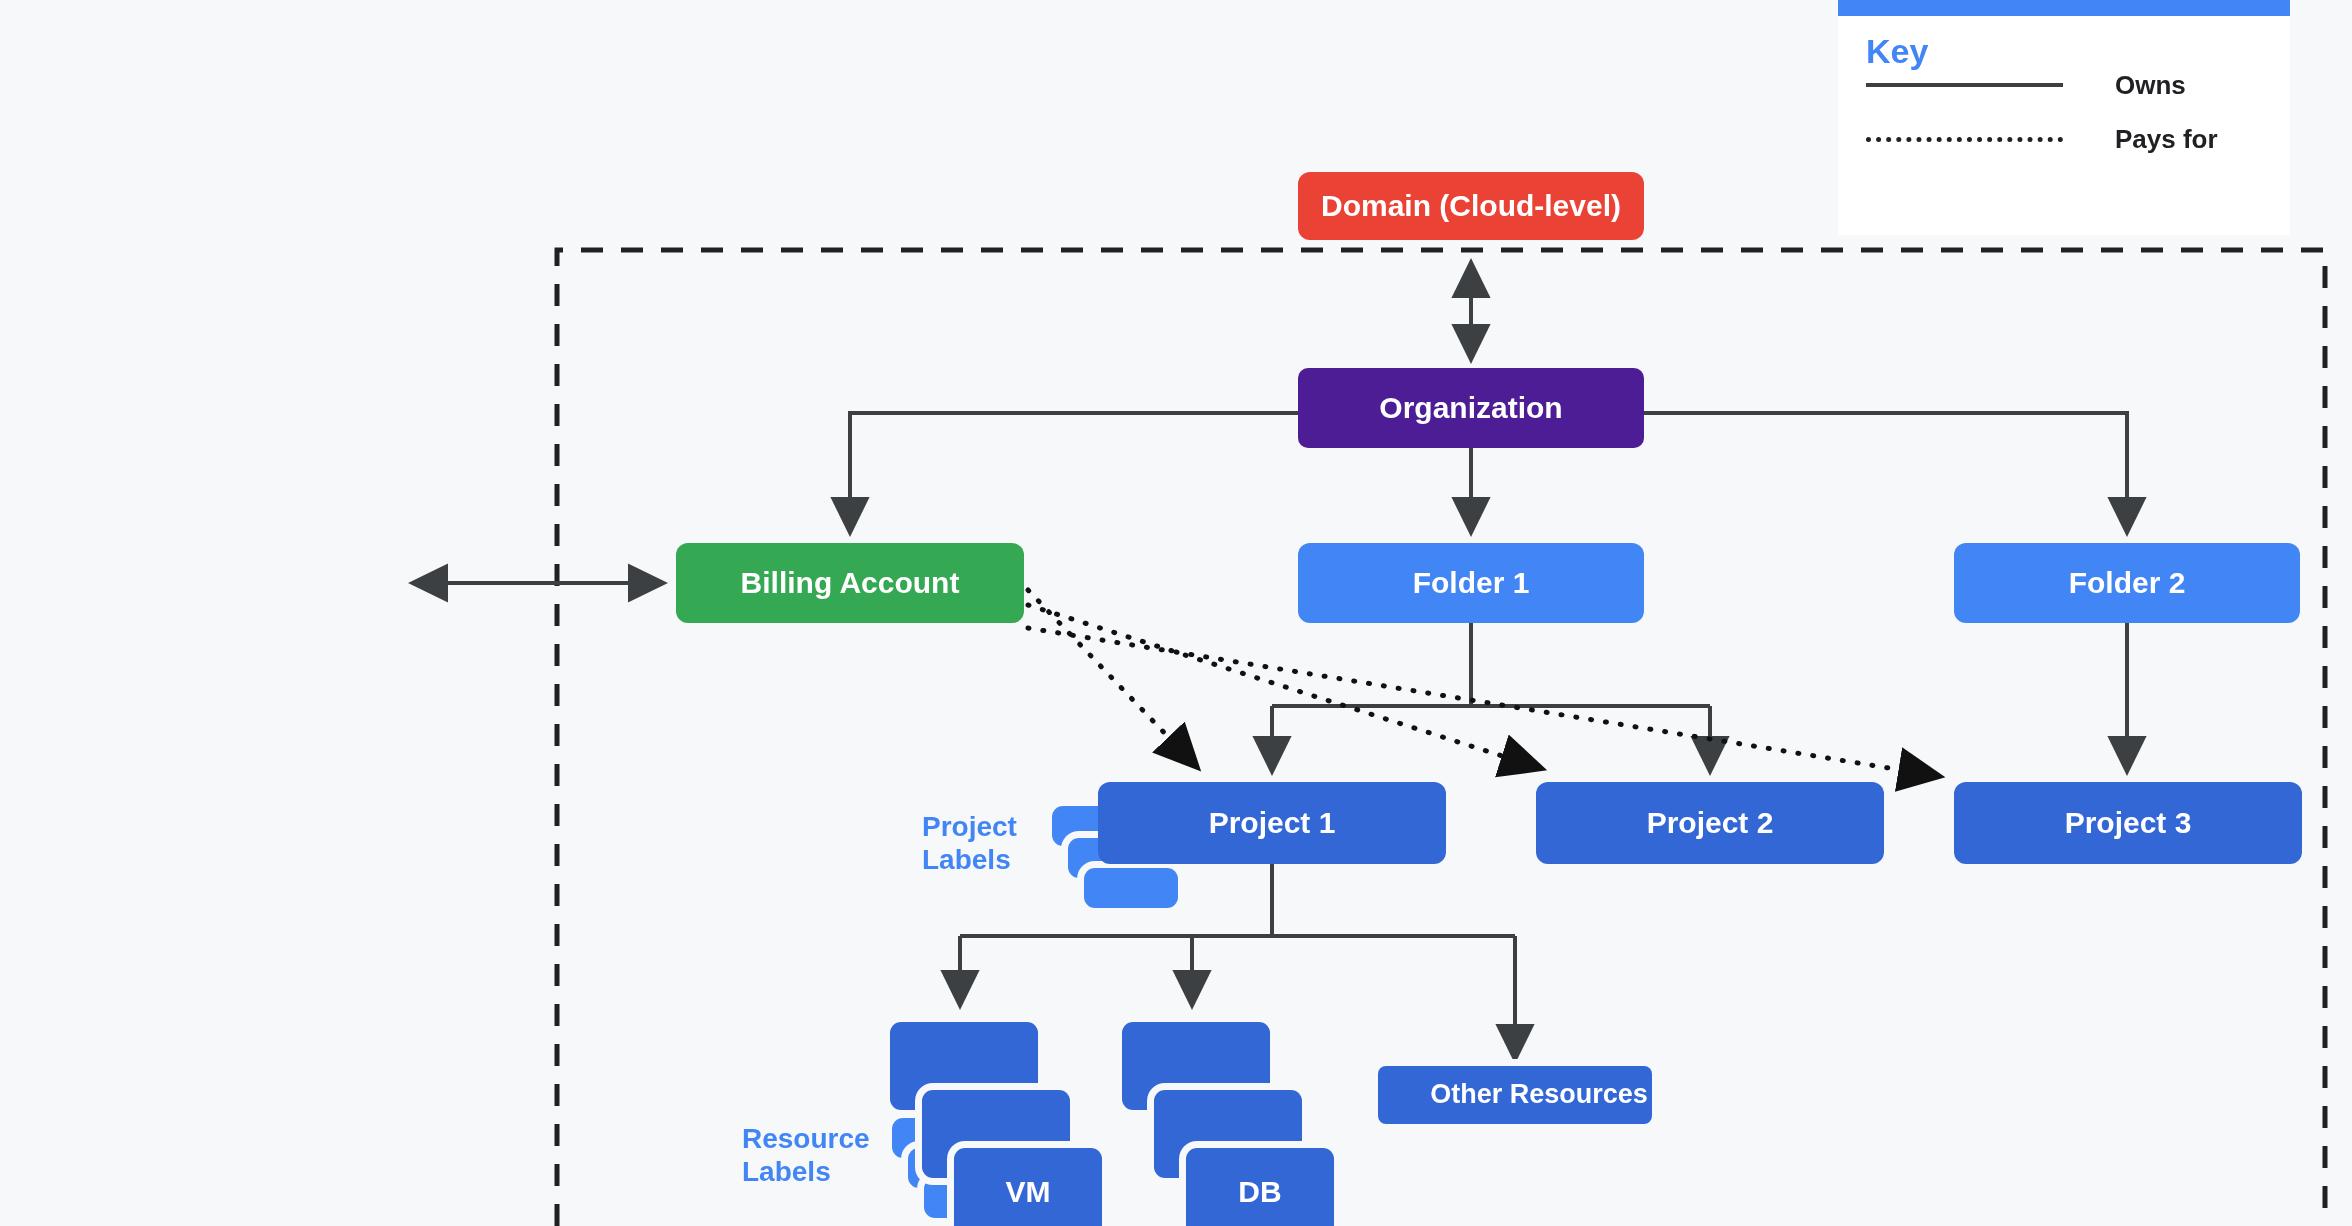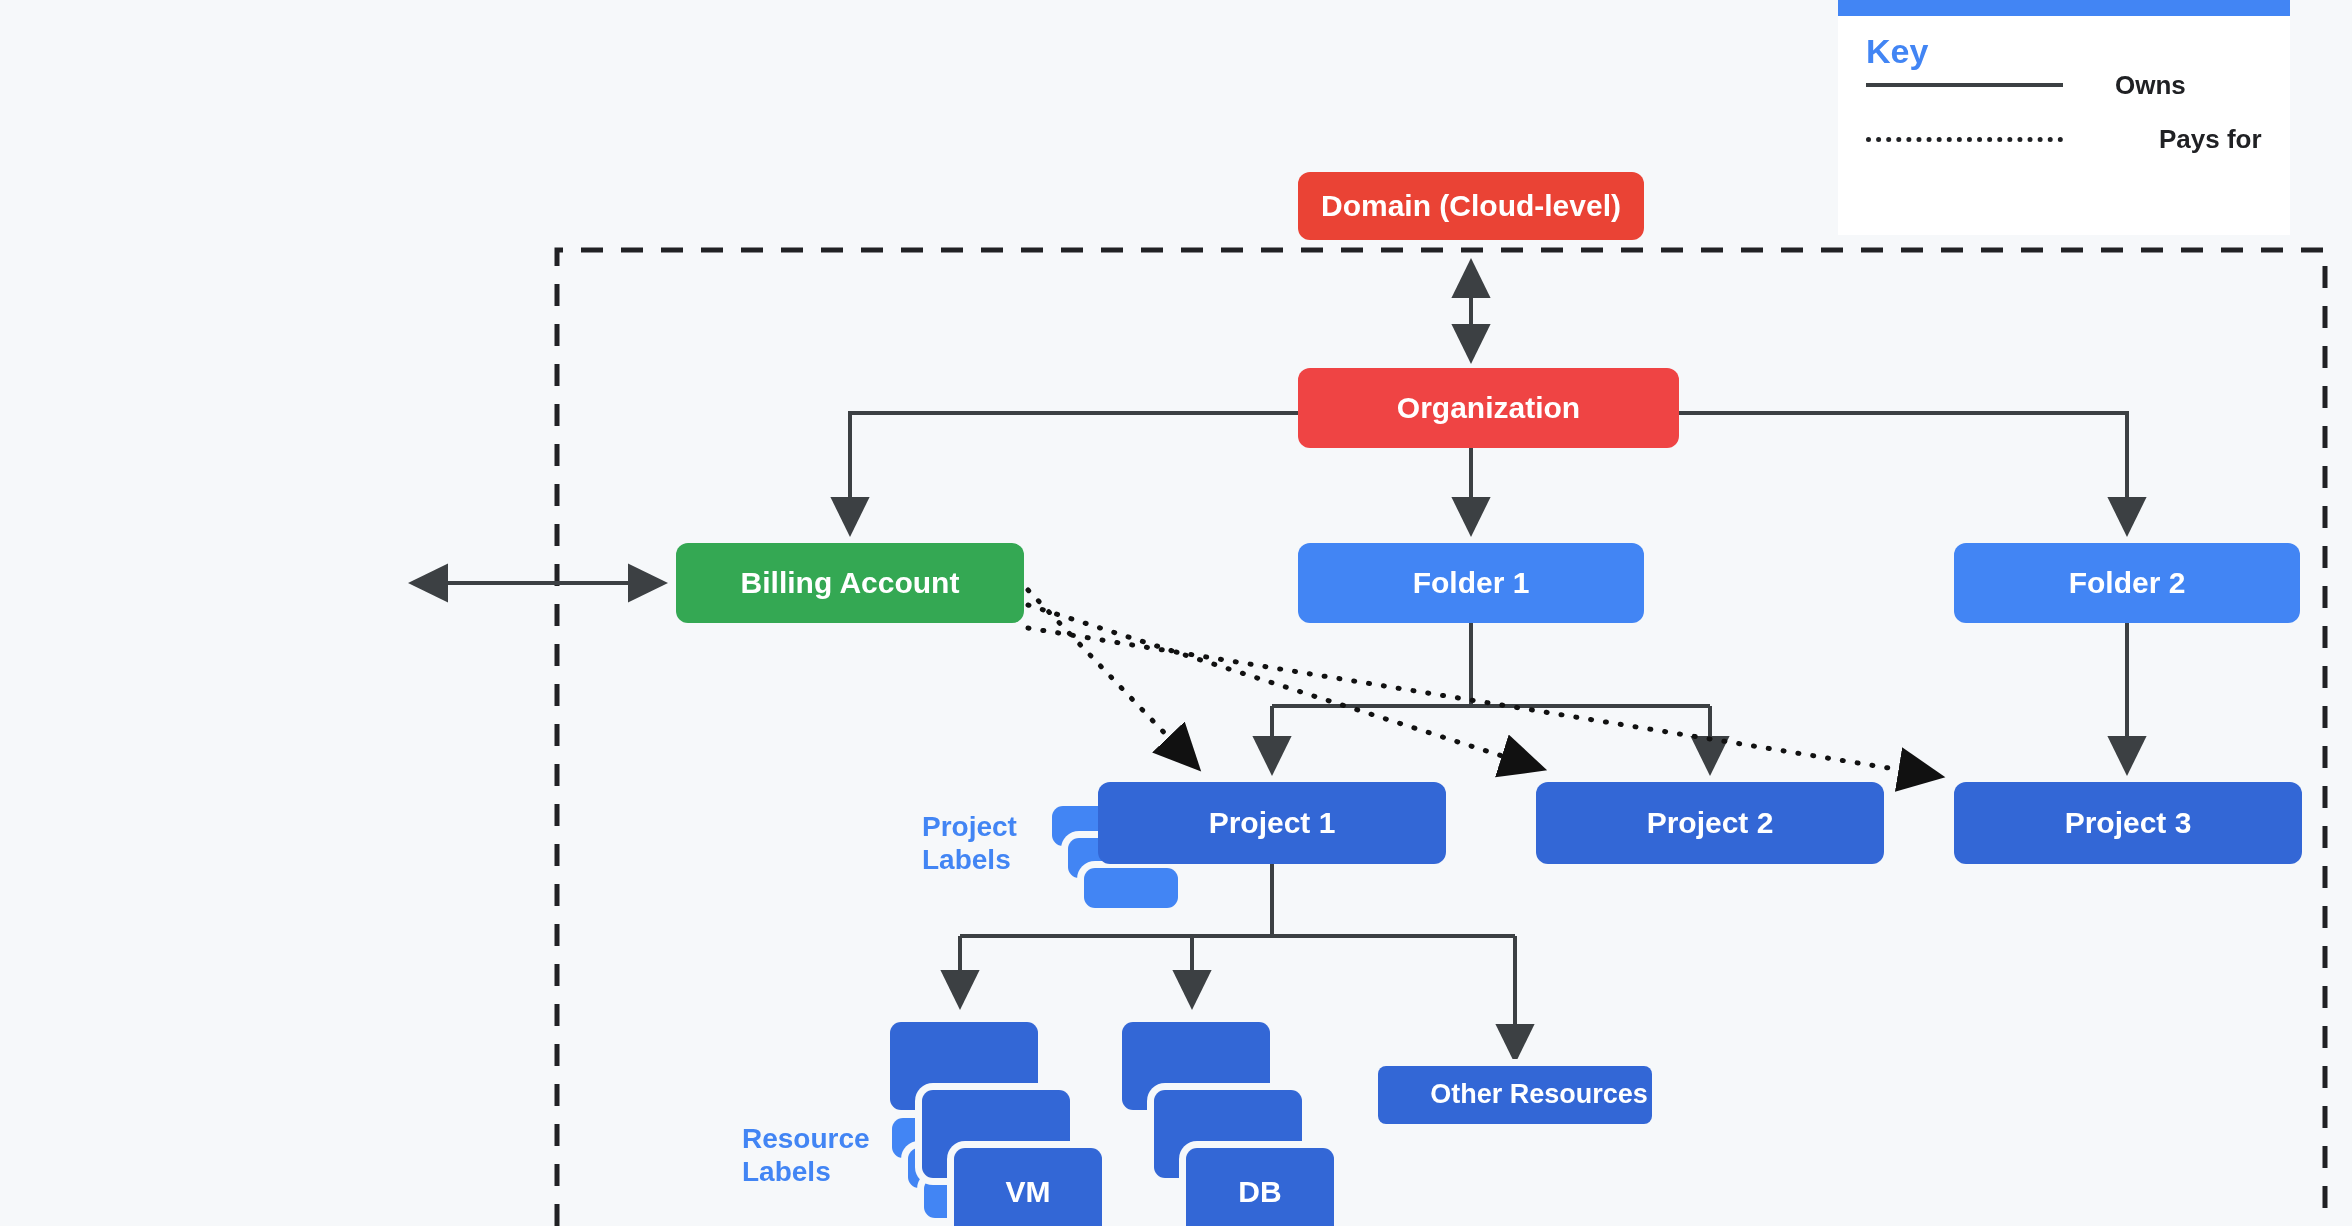--- a/index.html
+++ b/index.html
@@ -155,21 +155,21 @@
     <div class="stackcard" style="left:1154px;top:1090px;width:148px;height:88px;background:#3367D6;"></div>
     <div class="stackcard labeled" style="left:1186px;top:1148px;width:148px;height:88px;background:#3367D6;font-size:30px;">
         <span>DB</span>
       </div>
   </div>
 
   <div class="node" style="left:1298px;top:172px;width:346px;height:68px;background:#EA4335;font-size:30px;">
       <span>Domain (Cloud-level)</span>
     </div>
 
-  <div class="node" style="left:1298px;top:368px;width:381px;height:80px;background:#ef4444;font-size:30px;">
+  <div class="node" style="left:1298px;top:368px;width:346px;height:80px;background:#4c1d95;font-size:30px;border-radius:10px;">
       <span>Organization</span>
     </div>
 
 
   <div class="node" style="left:676px;top:543px;width:348px;height:80px;background:#34A853;font-size:30px;">
       <span>Billing Account</span>
     </div>
 
   <div class="node" style="left:1298px;top:543px;width:346px;height:80px;background:#4285F4;font-size:30px;">
       <span>Folder 1</span>
@@ -204,20 +204,20 @@
   <div class="legend" style="left:1838px;top:0px;width:452px;height:235px;">
     <div class="legend-bar" style="background:#4285F4;"></div>
 
     <div class="legend-title">Key</div>
 
     <div class="legend-row" style="top:70px;">
       <div class="legend-line solid"></div>
       <div class="legend-text">Owns</div>
     </div>
 
-    <div class="legend-row" style="top:124px;gap:44px;">
+    <div class="legend-row" style="top:124px;">
       <div class="legend-line dotted"></div>
       <div class="legend-text">Pays for</div>
     </div>
 
   </div>
 
 </div>
 
 </body></html>

